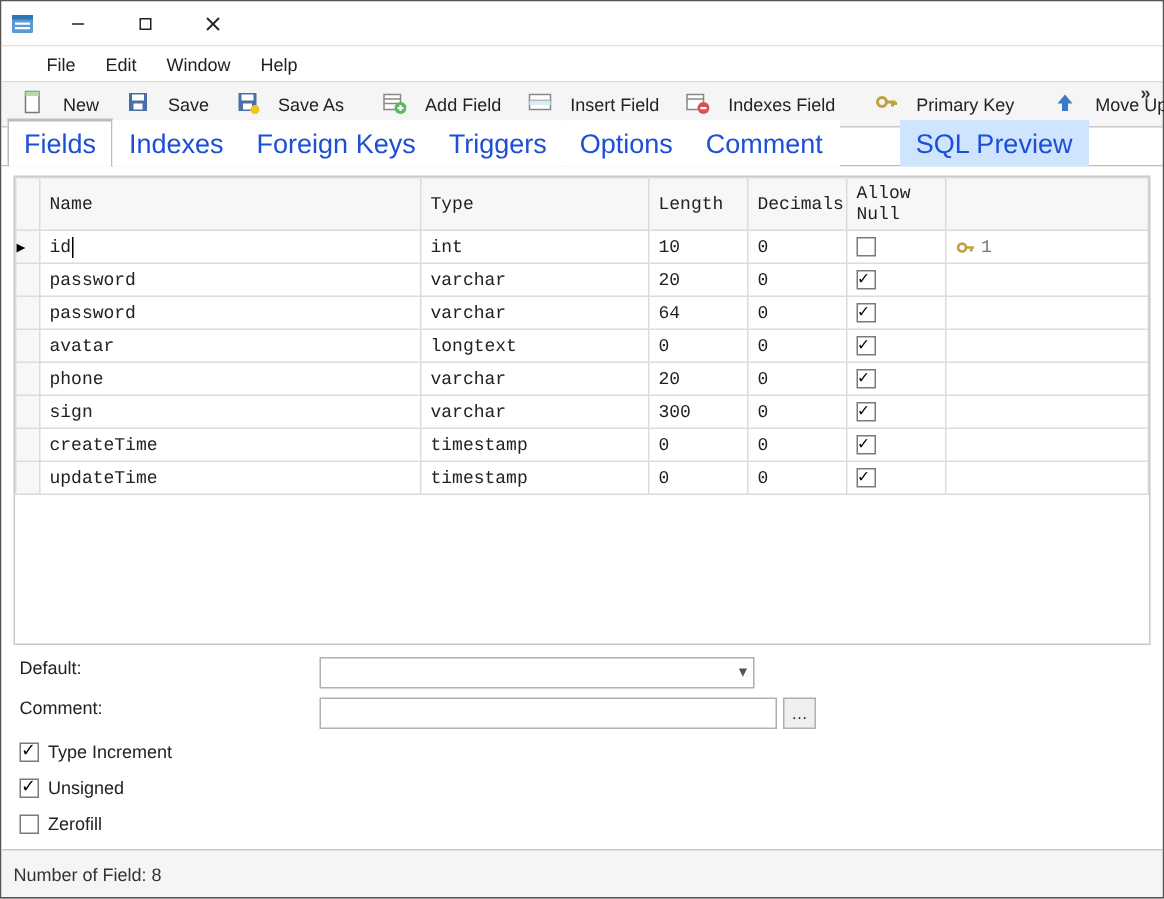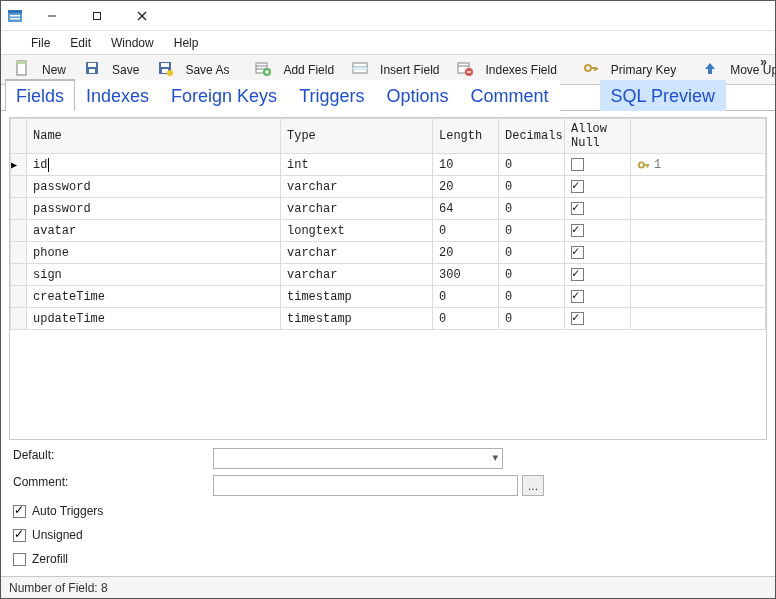--- a/index.html
+++ b/index.html
@@ -49,21 +49,21 @@
   .props { padding:8px 4px 4px; border-top:0; display:flex; flex-direction:column; gap:6px; }
   .prop-row { display:flex; align-items:flex-start; }
   .prop-label { width:200px; }
   .prop-select { width:290px; height:21px; border:1px solid #b0b0b0; background:#fff; position:relative; }
   .prop-select::after { content:"▾"; position:absolute; right:4px; top:2px; font-size:11px; color:#555; }
   .prop-text { width:305px; height:21px; border:1px solid #b0b0b0; background:#fff; }
   .ellips-btn { width:22px; height:21px; border:1px solid #b0b0b0; background:#efefef; margin-left:4px; display:flex; align-items:center; justify-content:center; font-size:11px; }
   .chk-row { display:flex; align-items:center; gap:6px; padding:2px 0; }
 
   
-  .statusbar { height:22px; border-top:1px solid #c9c9c9; background:#f5f5f5; display:flex; align-items:center; padding:0 8px; font-size:12px; color:#333; }
+  .statusbar { height:32px; border-top:1px solid #c9c9c9; background:#f5f5f5; display:flex; align-items:center; padding:0 8px; font-size:12px; color:#333; }
 
   .center { text-align:center; }
 </style>
 </head>
 <body>
 
 <div id="app">
 
   <div class="titlebar">
     <span class="icon">
@@ -298,21 +298,21 @@
         <span class="prop-label">Default:</span>
         <div class="prop-select"></div>
       </div>
       <div class="prop-row">
         <span class="prop-label">Comment:</span>
         <div class="prop-text"></div>
         <div class="ellips-btn">…</div>
       </div>
       <div class="chk-row">
         <span id="chk-ai" class="chk checked"></span>
-        <span>Auto Triggers</span>
+        <span>Type Increment</span>
       </div>
       <div class="chk-row">
         <span id="chk-un" class="chk checked"></span>
         <span>Unsigned</span>
       </div>
       <div class="chk-row">
         <span id="chk-zf" class="chk"></span>
         <span>Zerofill</span>
       </div>
     </div>

